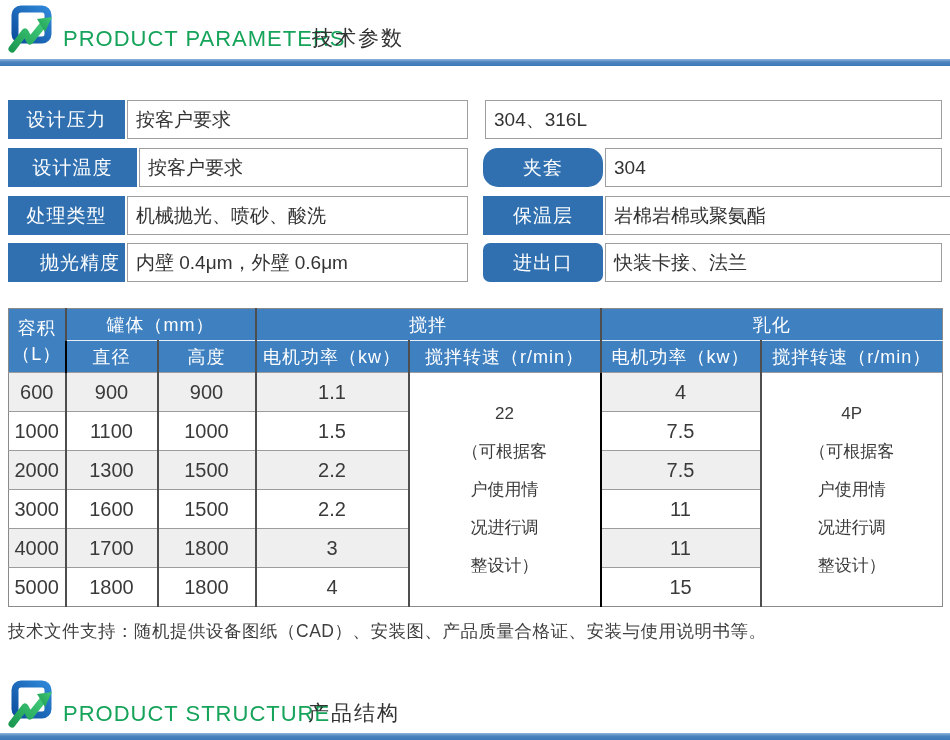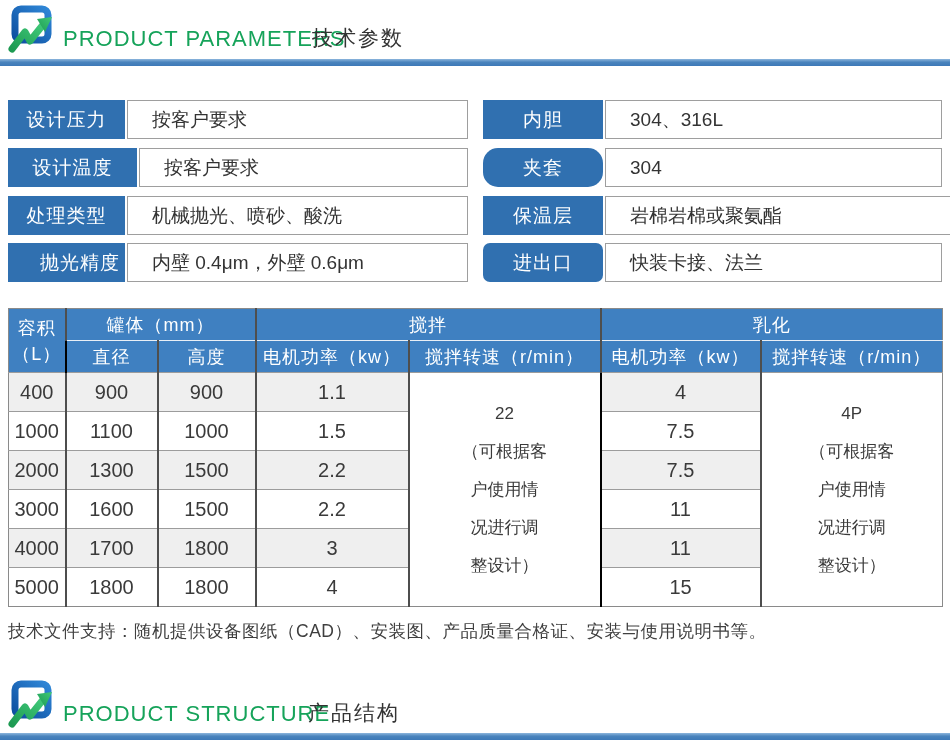--- a/index.html
+++ b/index.html
@@ -14,21 +14,21 @@
     color:#16a35a; white-space:nowrap; }
   .title-zh { position:absolute; bottom:6px; font-size:21px; color:#333; letter-spacing:2px; white-space:nowrap; }
   .blue-bar { position:absolute; left:0; width:950px; height:7px;
     background:linear-gradient(180deg,#8db6dd 0%,#4a84bd 45%,#3d79b8 100%); }
 
   
   .param-row { position:absolute; height:39px; display:flex; }
   .chip { background:#3070b0; color:#fff; font-size:19px; display:flex;
     align-items:center; justify-content:center; letter-spacing:1px; flex:0 0 auto; }
   .pval { flex:1 1 auto; background:#fff; border:1px solid #9e9e9e; margin-left:2px;
-    font-size:19px; color:#333; display:flex; align-items:center; padding-left:24px; white-space:nowrap; }
+    font-size:19px; color:#333; display:flex; align-items:center; padding-left:8px; white-space:nowrap; }
 
   
   .tbl-wrap { position:absolute; left:8px; top:308px; width:934px; }
   table { width:100%; table-layout:fixed; border-collapse:collapse;
     border:1px solid #8a8a8a; }
   th, td { text-align:center; vertical-align:middle; overflow:hidden; }
   th { background:#3f80c1; color:#fff; font-size:18px; font-weight:normal; letter-spacing:1px; }
   thead tr.h1 th, thead tr.h2 th { height:32px; }
   th + th, td + td { border-left:2px solid #4e4e4e; }
   th[data-col], td[data-col] { border-left:2px solid #000000; }
@@ -79,21 +79,20 @@
 <div class="param-row" style="top:196px; left:8px; width:460px;">
   <div class="chip" style="width:117px;">处理类型</div>
   <div class="pval">机械抛光、喷砂、酸洗</div>
 </div>
 <div class="param-row" style="top:243px; left:8px; width:460px;">
   <div class="chip" style="width:117px;padding-left:27px;">抛光精度</div>
   <div class="pval">内壁 0.4μm，外壁 0.6μm</div>
 </div>
 
 <div class="param-row" style="top:100px; left:483px; width:459px;">
-  <div class="chip" style="width:120px;">内胆</div>
   <div class="pval">304、316L</div>
 </div>
 <div class="param-row" style="top:148px; left:483px; width:459px;">
   <div class="chip" style="width:120px;border-radius:15px;">夹套</div>
   <div class="pval">304</div>
 </div>
 <div class="param-row" style="top:196px; left:483px; width:521px;">
   <div class="chip" style="width:120px;">保温层</div>
   <div class="pval">岩棉岩棉或聚氨酯</div>
 </div>
@@ -125,21 +124,21 @@
       <th data-col="">直径</th>
       <th>高度</th>
       <th>电机功率（kw）</th>
       <th>搅拌转速（r/min）</th>
       <th>电机功率（kw）</th>
       <th>搅拌转速（r/min）</th>
     </tr>
   </thead>
   <tbody>
     <tr class="stripe">
-      <td>400</td>
+      <td>600</td>
       <td>900</td>
       <td>900</td>
       <td>1.1</td>
       <td class="merged" rowspan="6">22
 （可根据客
 户使用情
 况进行调
 整设计）</td>
       <td data-col="">4</td>
       <td class="merged" rowspan="6">4P

